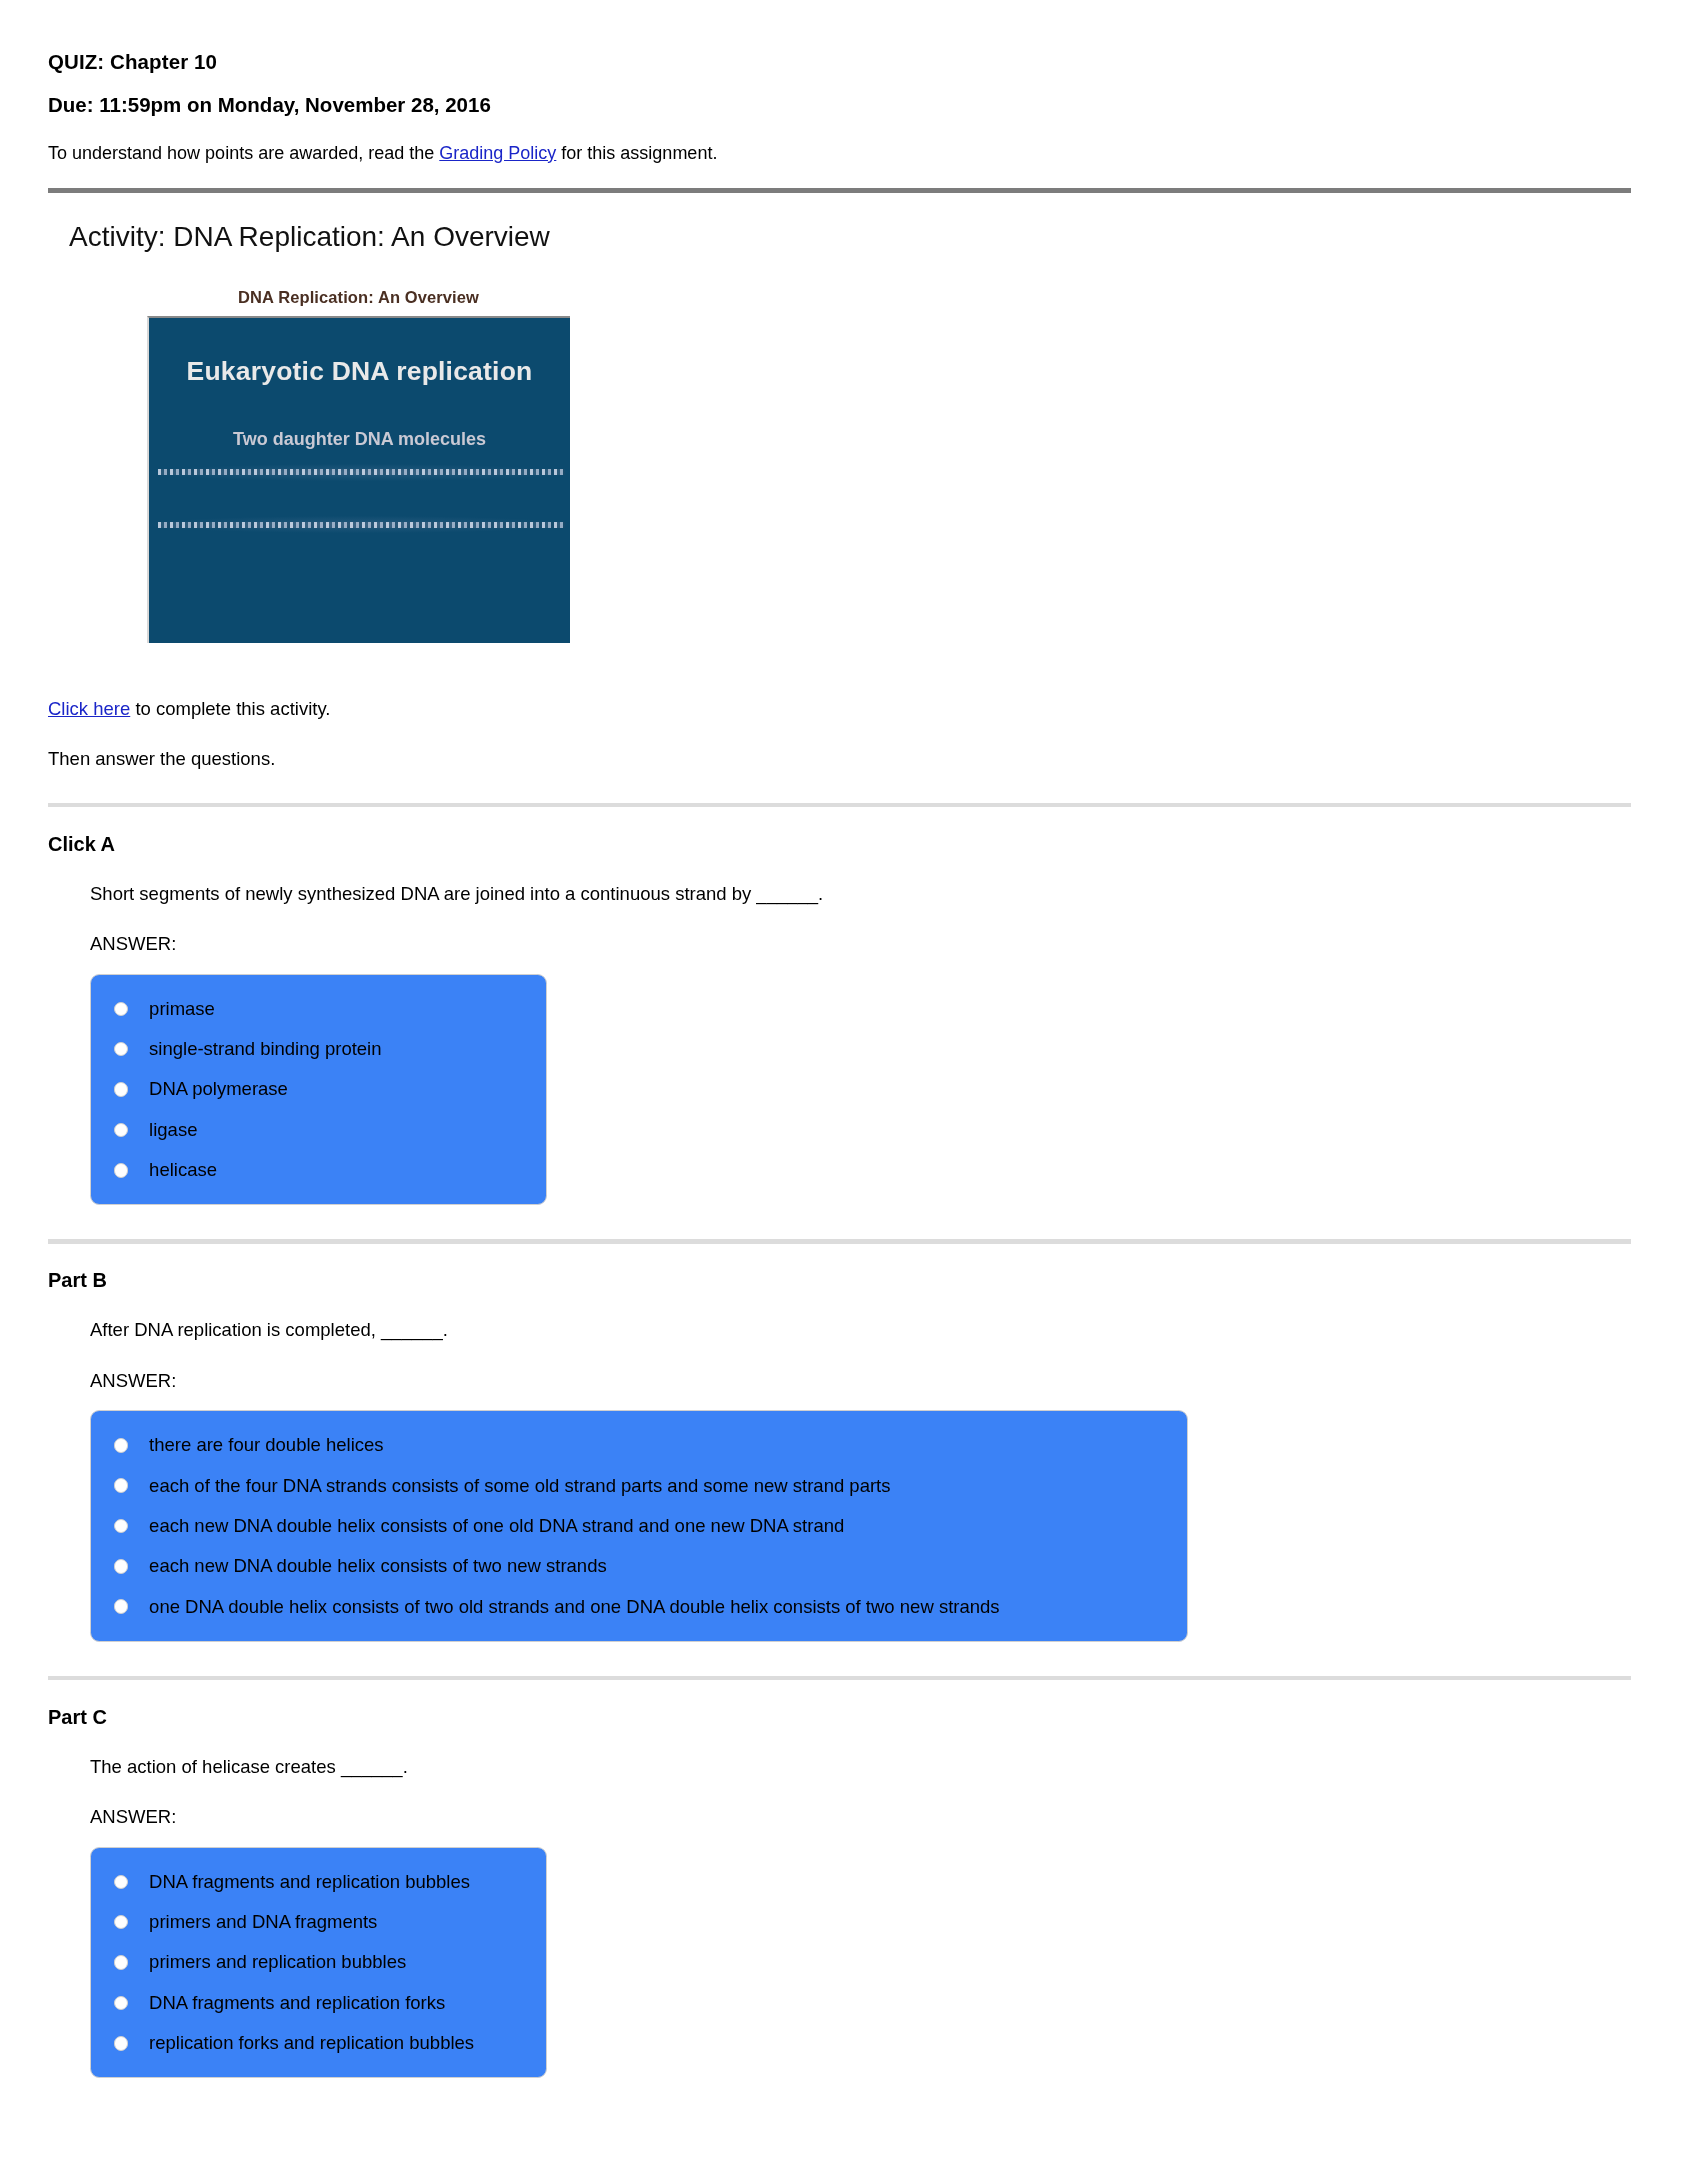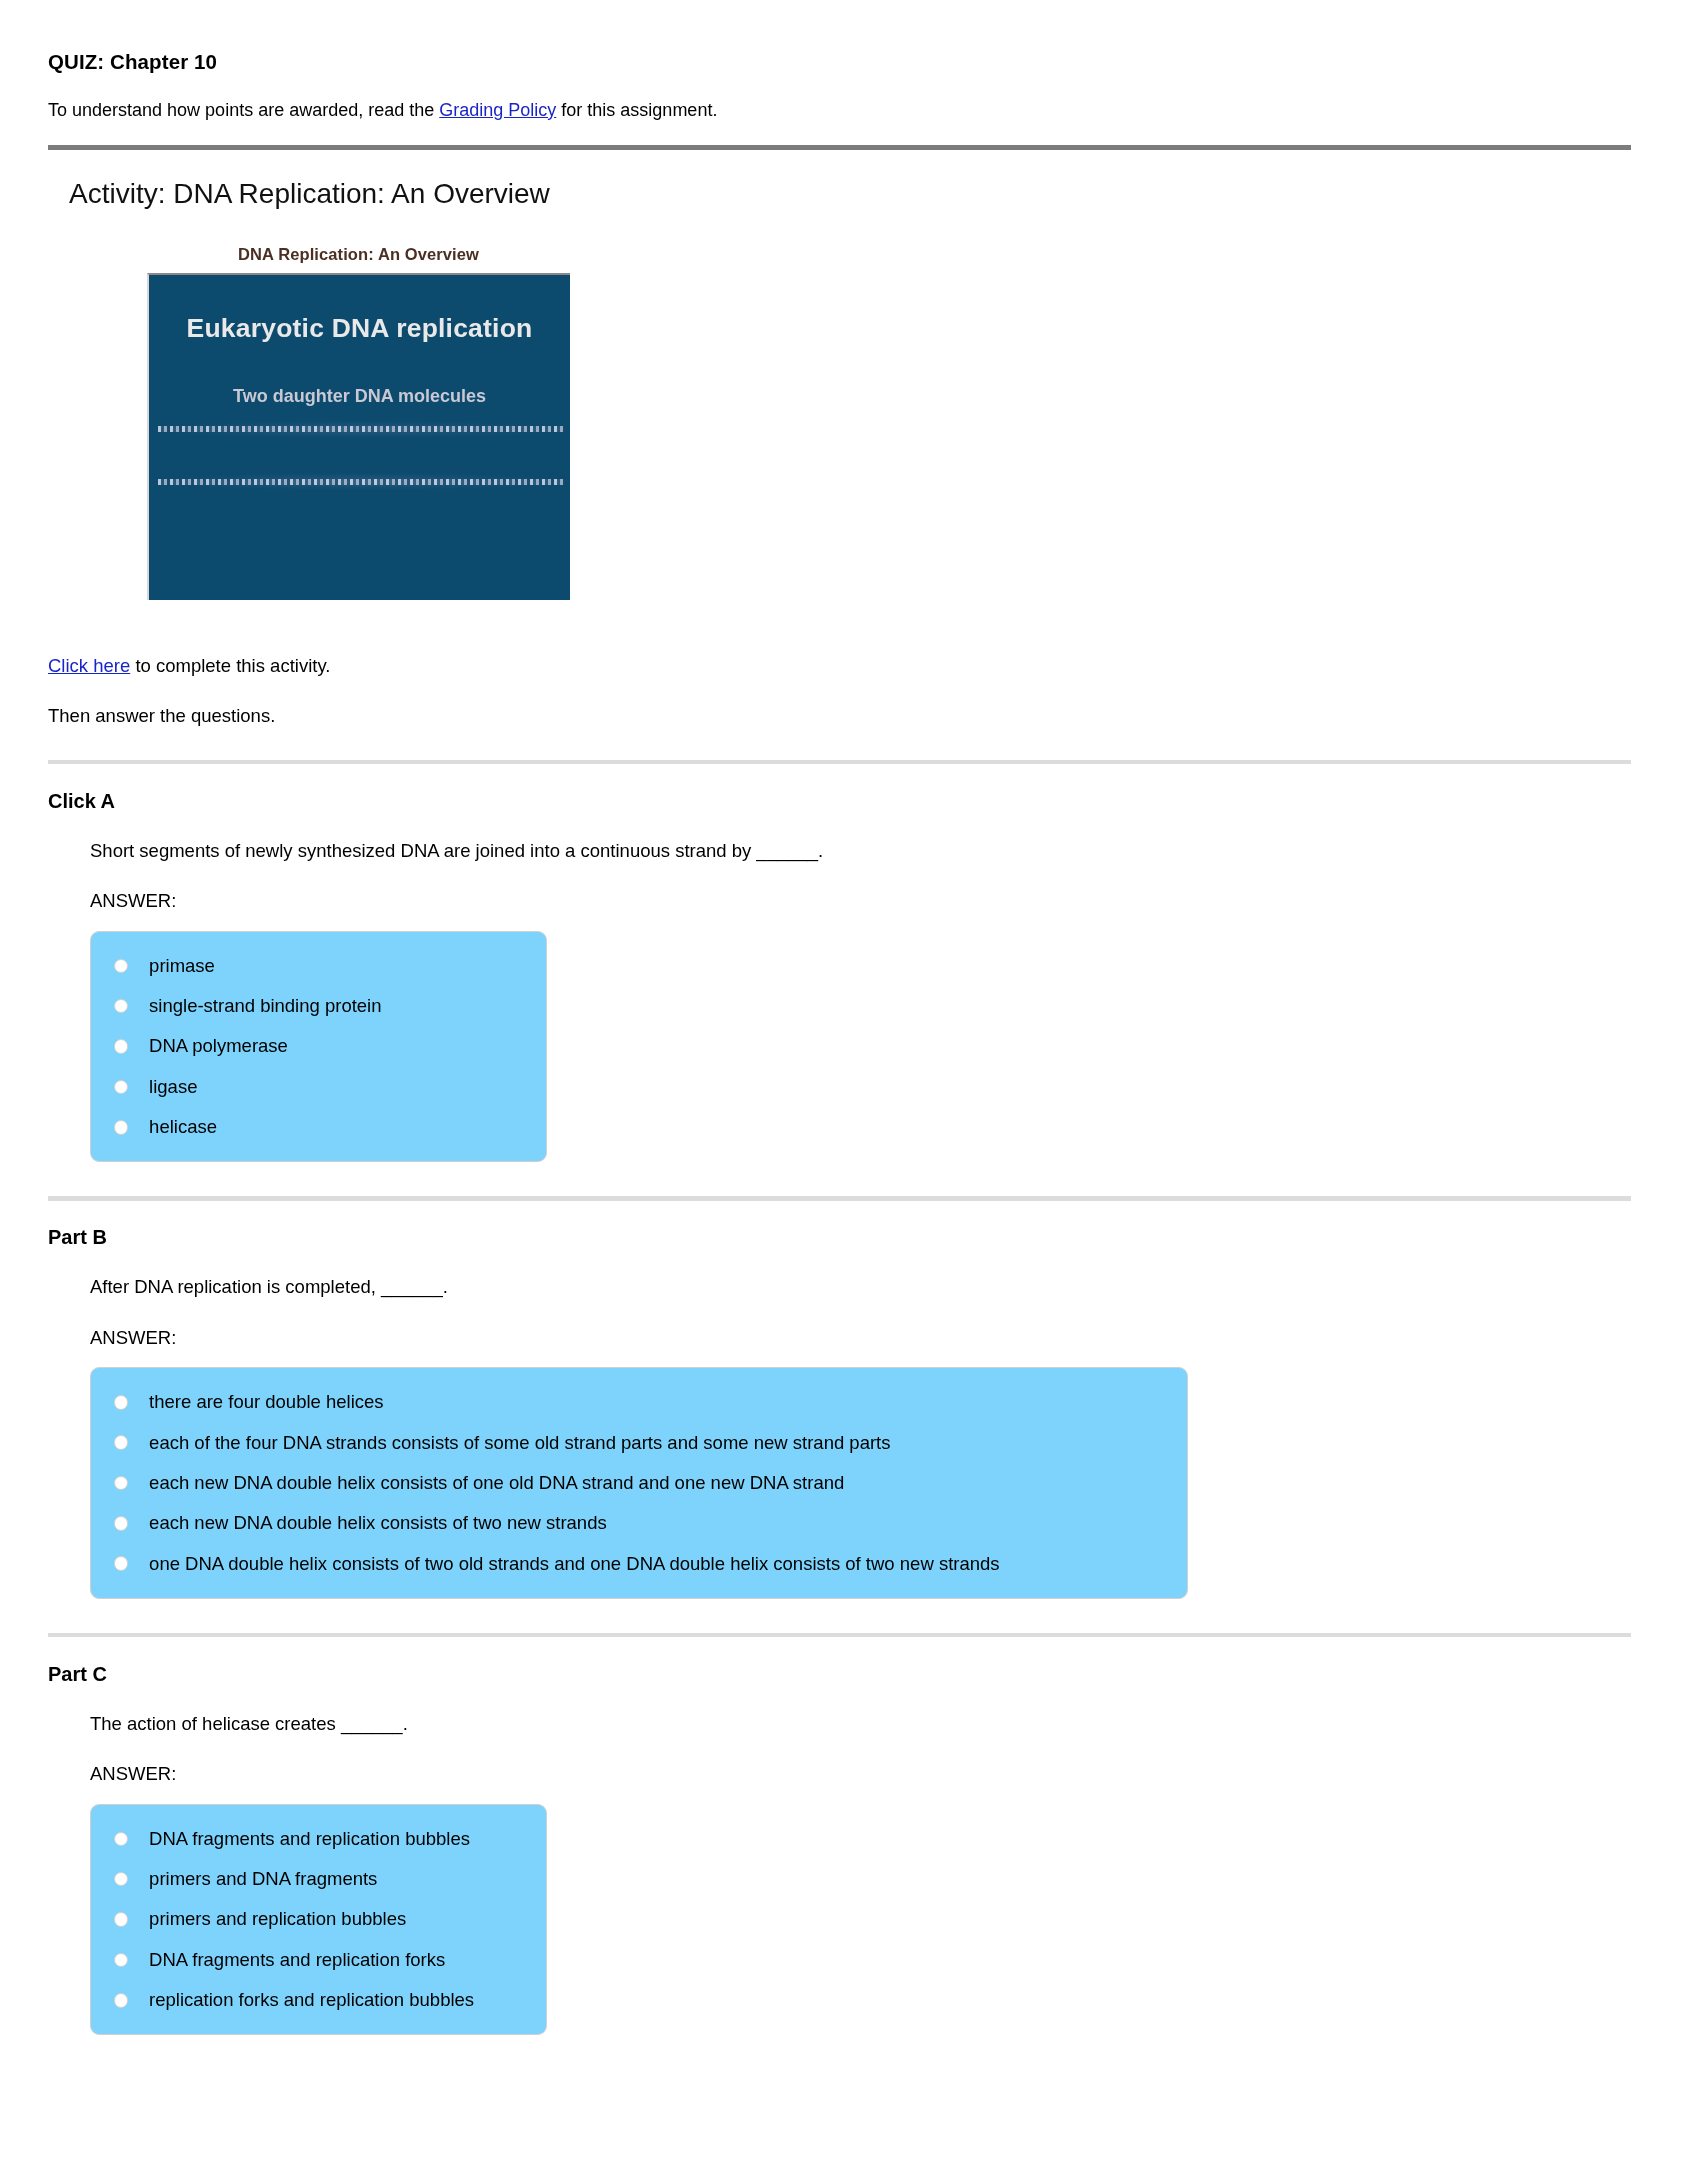--- a/index.html
+++ b/index.html
@@ -168,21 +168,21 @@
     line-height: 1.0;
     margin: 30px 0 0 0;
   }
 
   .options-box {
     margin-top: 20px;
     border: 1.3px solid #d0d0d0;
     border-radius: 9.3px;
     box-sizing: border-box;
     padding: 24px 26.5px 24px 22.5px;
-    background: #7dd3fc;
+    background: #3b82f6;
   }
   .options-box.narrow { width: 457px; }
   .options-box.wide   { width: 1098px; }
 
   .option-row {
     display: flex;
     align-items: center;
     margin-bottom: 20px;
   }
   .option-row:last-child { margin-bottom: 0; }
@@ -204,20 +204,21 @@
     white-space: nowrap;
   }
 </style>
 </head>
 <body>
 
 <div class="page">
 
   <div>
     <div class="quiz-title">QUIZ: Chapter 10</div>
+    <div class="quiz-due">Due: 11:59pm on Monday, November 28, 2016</div>
     <div class="grading-line"><span>To understand how points are awarded, read the </span><a class="link" href="#">Grading Policy</a><span> for this assignment.</span></div>
   </div>
 
   <div class="rule-thick"></div>
 
   <div class="activity-title">Activity: DNA Replication: An Overview</div>
 
   <div class="thumb-wrap">
     <div class="thumb-caption">DNA Replication: An Overview</div>
     <div class="thumb-img">

